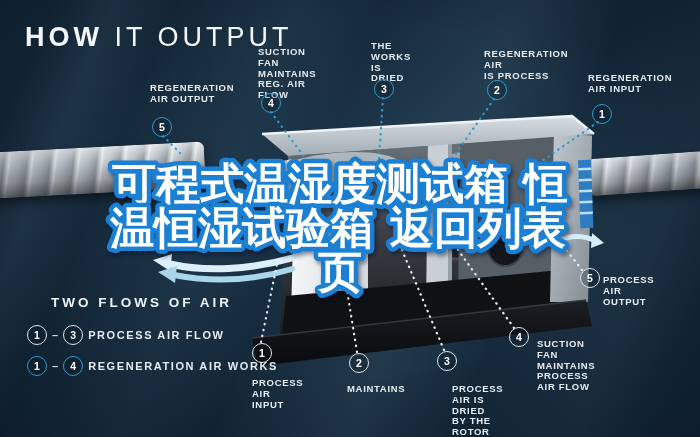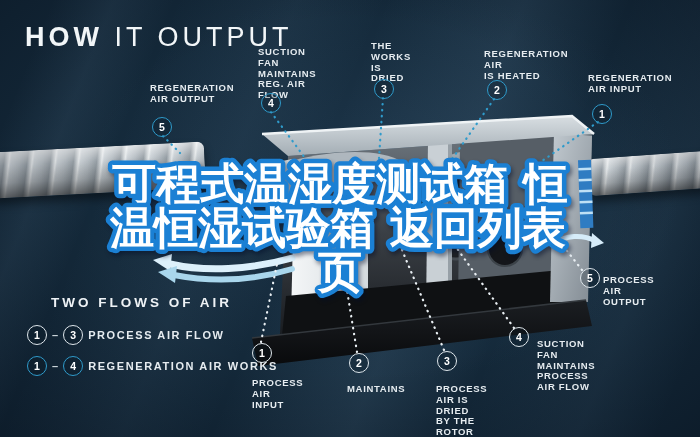--- a/index.html
+++ b/index.html
@@ -144,41 +144,41 @@
 REG. AIR FLOW</div>
     <div class="c-num teal" style="left:261px;top:93px;">4</div>
   </div>
   <div class="callout hud">
     <div class="c-label" style="left:371px;top:41px;">THE WORKS
 IS DRIED</div>
     <div class="c-num teal" style="left:374px;top:79px;">3</div>
   </div>
   <div class="callout hud">
     <div class="c-label" style="left:484px;top:49px;">REGENERATION AIR
-IS HEATED</div>
+IS PROCESS</div>
     <div class="c-num teal" style="left:487px;top:80px;">2</div>
   </div>
   <div class="callout hud">
     <div class="c-label" style="left:588px;top:73px;">REGENERATION
 AIR INPUT</div>
     <div class="c-num teal" style="left:592px;top:104px;">1</div>
   </div>
 
   <div class="callout hud">
     <div class="c-num white" style="left:252px;top:343px;">1</div>
     <div class="c-label" style="left:252px;top:378px;">PROCESS AIR
 INPUT</div>
   </div>
   <div class="callout hud">
     <div class="c-num white" style="left:349px;top:353px;">2</div>
     <div class="c-label" style="left:347px;top:384px;">MAINTAINS</div>
   </div>
   <div class="callout hud">
     <div class="c-num white" style="left:437px;top:351px;">3</div>
-    <div class="c-label" style="left:436px;top:384px;">PROCESS AIR IS DRIED
+    <div class="c-label" style="left:452px;top:384px;">PROCESS AIR IS DRIED
 BY THE ROTOR</div>
   </div>
   <div class="callout hud">
     <div class="c-num white" style="left:509px;top:327px;">4</div>
     <div class="c-label" style="left:537px;top:339px;">SUCTION FAN
 MAINTAINS PROCESS
 AIR FLOW</div>
   </div>
   <div class="callout hud">
     <div class="c-num white" style="left:580px;top:268px;">5</div>

